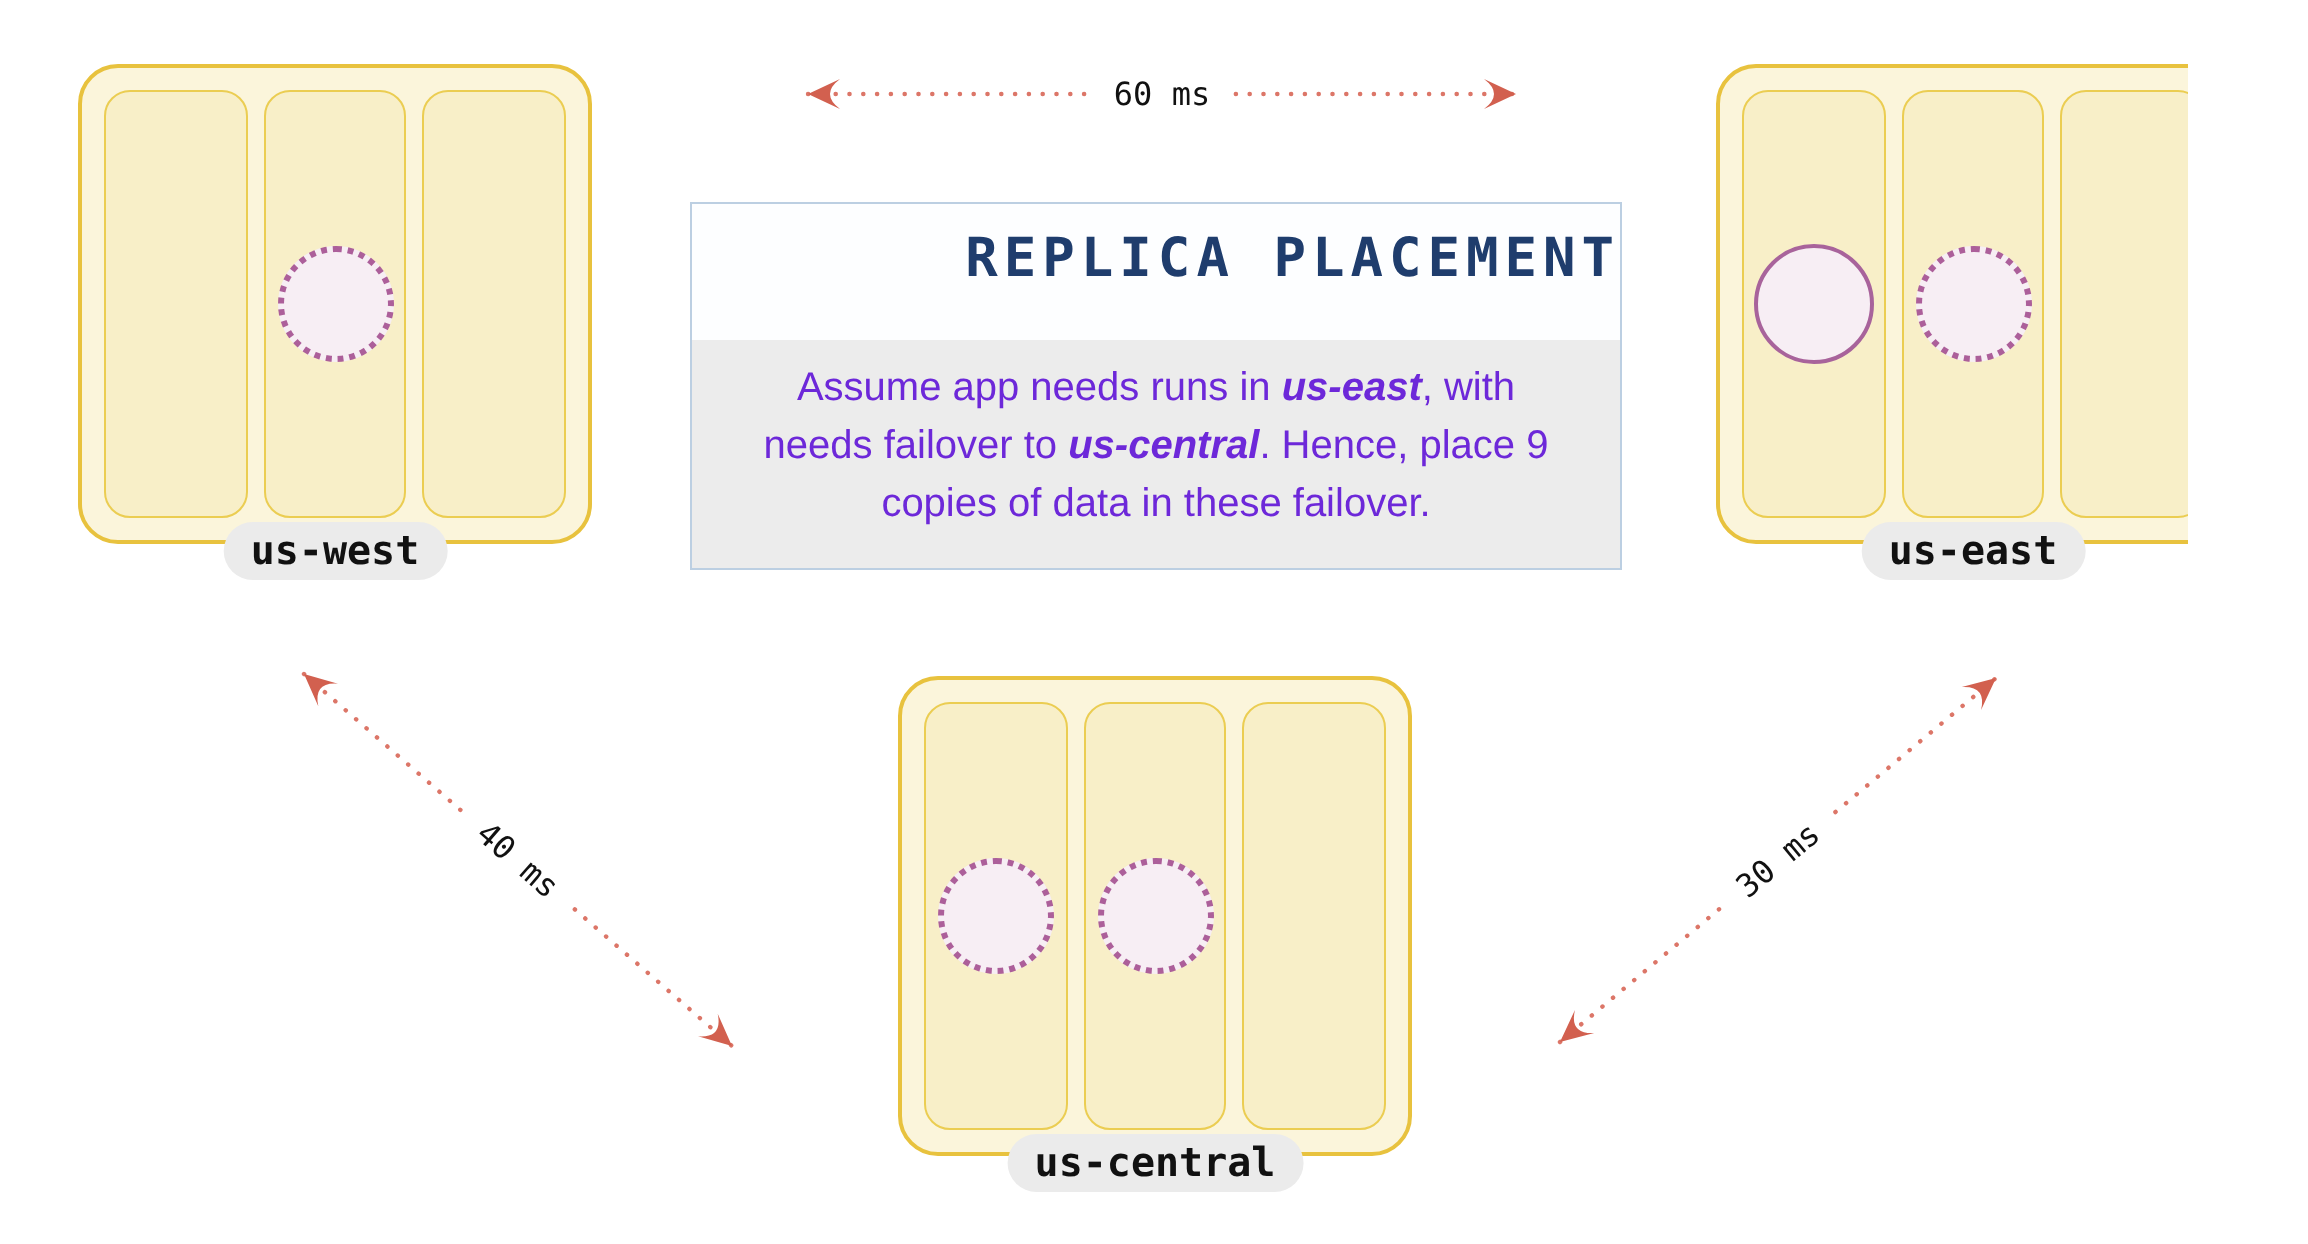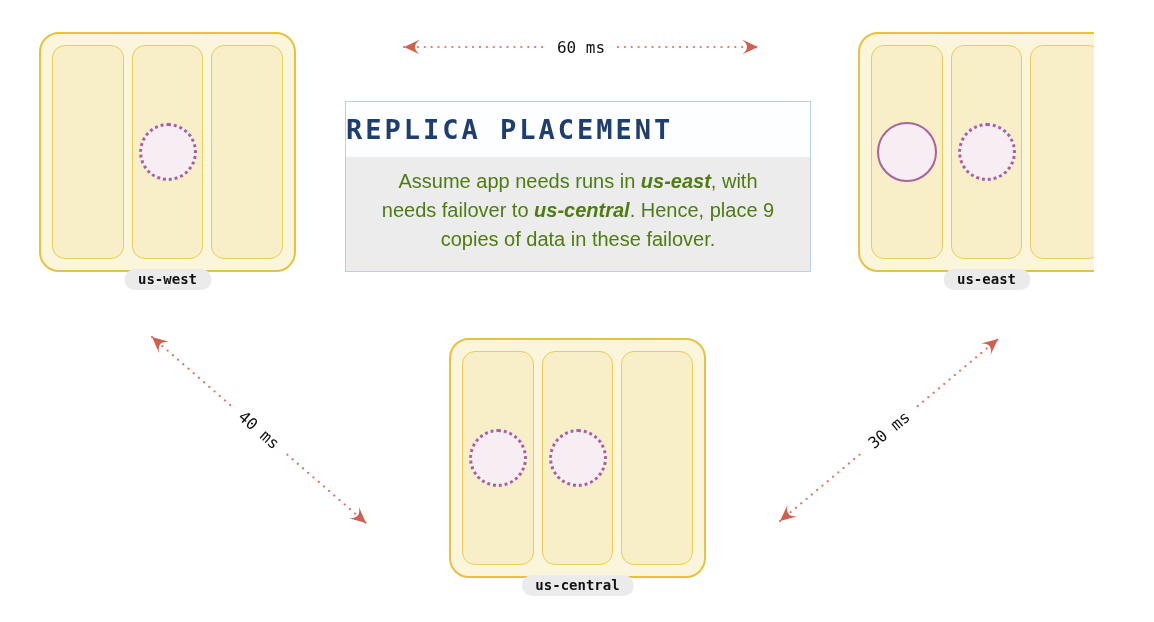--- a/index.html
+++ b/index.html
@@ -26,42 +26,42 @@
     border:1.5px solid var(--zone-border,#EBCD52);
     border-radius:13px;
     display:flex; align-items:center; justify-content:center;
   }
 
   .region-label {
     position:absolute; left:50%; bottom:-20px; transform:translateX(-50%);
     background:var(--label-pill-bg,#EBEBEB); color:#111;
     border-radius:15px; padding:2px 14px 3px;
     font-family:"DejaVu Sans Mono","Liberation Mono",monospace;
-    font-weight:bold; font-size:14px; white-space:nowrap; z-index:4;
+    font-weight:bold; font-size:20px; white-space:nowrap; z-index:4;
   }
 
   
   .replica { box-sizing:border-box; border-radius:50%; background:var(--replica-fill,#F7EEF4); }
   .replica.dotted { width:58px; height:58px; border:3px dotted var(--replica-dotted,#AC5F9A); }
   .replica.solid  { width:60px; height:60px; border:2px solid var(--replica-solid,#A8639B); }
 
   
   .info-box {
     position:absolute; left:345px; top:101px; width:466px; box-sizing:border-box;
     border:1.5px solid var(--info-border,#BCCFE2); background:#fff; z-index:2;
   }
-  .info-header { background:#FDFEFF; text-align:left; padding:12px 0 12px; }
+  .info-header { background:#FDFEFF; text-align:right; padding:12px 0 25px; }
   .info-title {
     font-family:"DejaVu Sans Mono","Liberation Mono",monospace;
     font-weight:bold; font-size:27px; letter-spacing:3px;
     color:var(--title-text,#1F3D6D); white-space:nowrap;
   }
   .info-body {
     background:var(--note-bg,#ECECEC); text-align:center;
-    padding:10px 10px 17px; font-size:20px; line-height:29px; color:#4d7c0f;
+    padding:10px 10px 17px; font-size:20px; line-height:29px; color:#6d28d9;
   }
   .info-line { white-space:nowrap; }
   .info-body .em { font-weight:bold; font-style:italic; }
 
   
   .arrows { position:absolute; left:0; top:0; z-index:1; pointer-events:none; }
   .lat-line {
     stroke:var(--arrow,#DC7668); stroke-width:2.2;
     stroke-dasharray:0.1 6.8; stroke-linecap:round; fill:none;
   }

